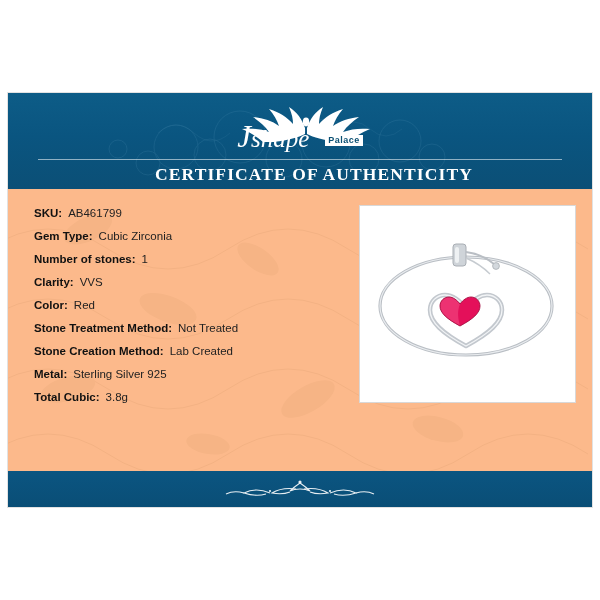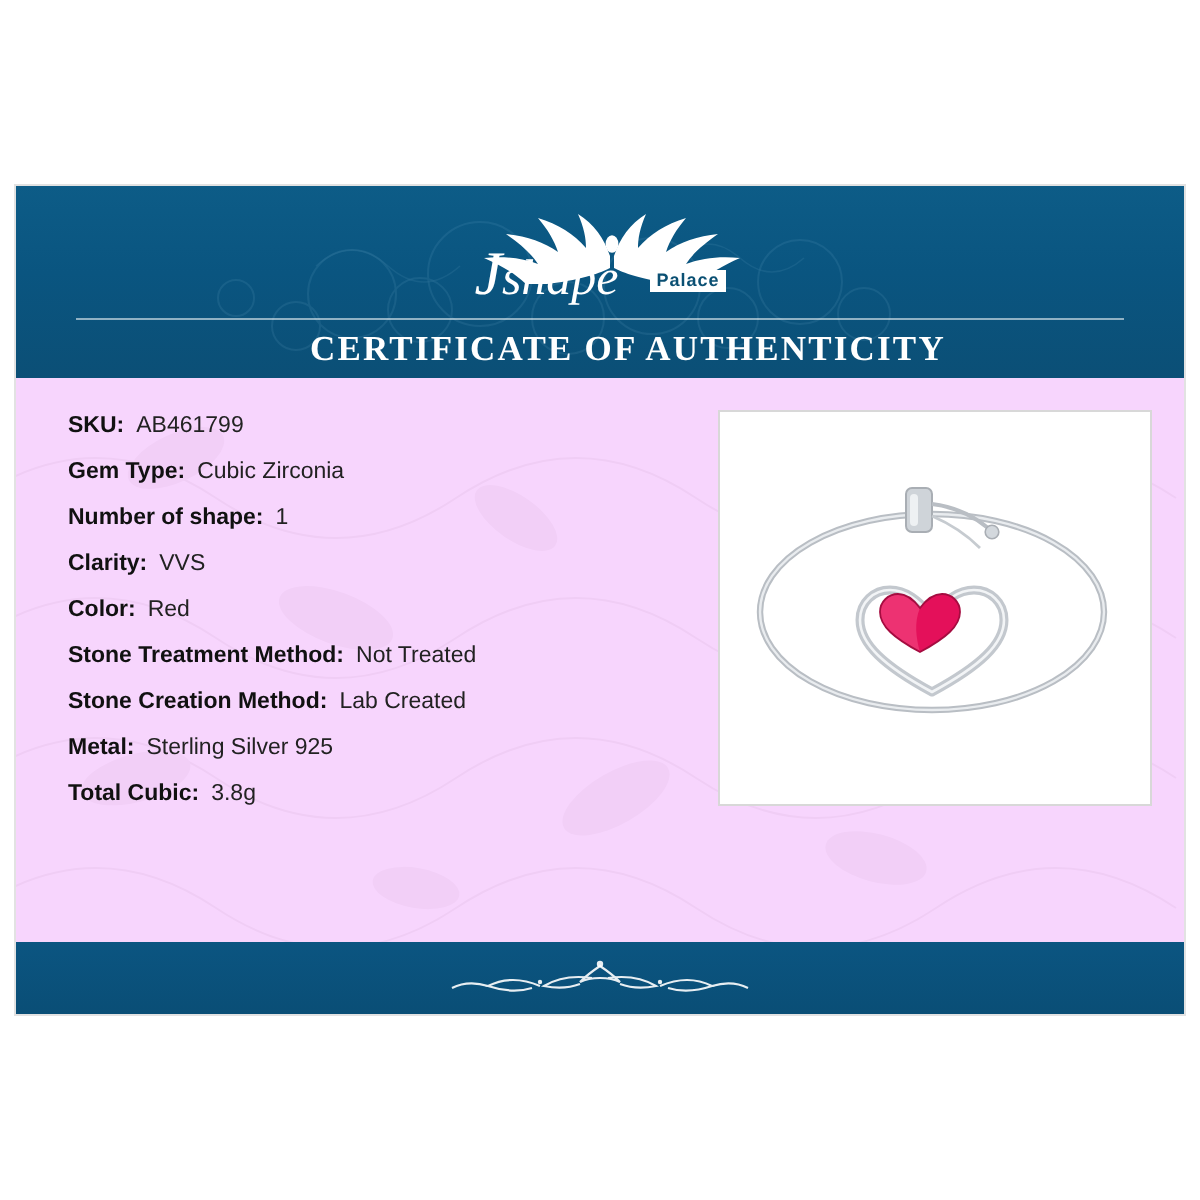--- a/index.html
+++ b/index.html
@@ -109,21 +109,21 @@
     font-family: "Liberation Serif", serif;
     font-weight: bold;
     font-size: 17.5px;
     letter-spacing: 1.1px;
     margin-left: 28px;
   }
   
   .body {
     position: relative;
     height: 282px;
-    background: #f0abfc;
+    background: #f97316;
     overflow: hidden;
   }
   .body-pattern {
     position: absolute;
     inset: 0;
     opacity: 0.5;
   }
   .specs {
     position: absolute;
     left: 26px;
@@ -234,21 +234,21 @@
           <ellipse cx="300" cy="210" rx="30" ry="13" transform="rotate(-30 300 210)"></ellipse>
           <ellipse cx="430" cy="240" rx="26" ry="12" transform="rotate(15 430 240)"></ellipse>
           <ellipse cx="520" cy="120" rx="28" ry="12" transform="rotate(-20 520 120)"></ellipse>
           <ellipse cx="200" cy="255" rx="22" ry="10" transform="rotate(10 200 255)"></ellipse>
         </g>
       </svg>
 
       <div class="specs">
         <div class="spec-row"><span class="spec-label">SKU:</span><span class="spec-value">AB461799</span></div>
         <div class="spec-row"><span class="spec-label">Gem Type:</span><span class="spec-value">Cubic Zirconia</span></div>
-        <div class="spec-row"><span class="spec-label">Number of shape:</span><span class="spec-value">1</span></div>
+        <div class="spec-row"><span class="spec-label">Number of stones:</span><span class="spec-value">1</span></div>
         <div class="spec-row"><span class="spec-label">Clarity:</span><span class="spec-value">VVS</span></div>
         <div class="spec-row"><span class="spec-label">Color:</span><span class="spec-value">Red</span></div>
         <div class="spec-row"><span class="spec-label">Stone Treatment Method:</span><span class="spec-value">Not Treated</span></div>
         <div class="spec-row"><span class="spec-label">Stone Creation Method:</span><span class="spec-value">Lab Created</span></div>
         <div class="spec-row"><span class="spec-label">Metal:</span><span class="spec-value">Sterling Silver 925</span></div>
         <div class="spec-row"><span class="spec-label">Total Cubic:</span><span class="spec-value">3.8g</span></div>
       </div>
 
       <div class="photo-frame">
         <svg width="213" height="194" viewBox="0 0 213 194" aria-hidden="true">

